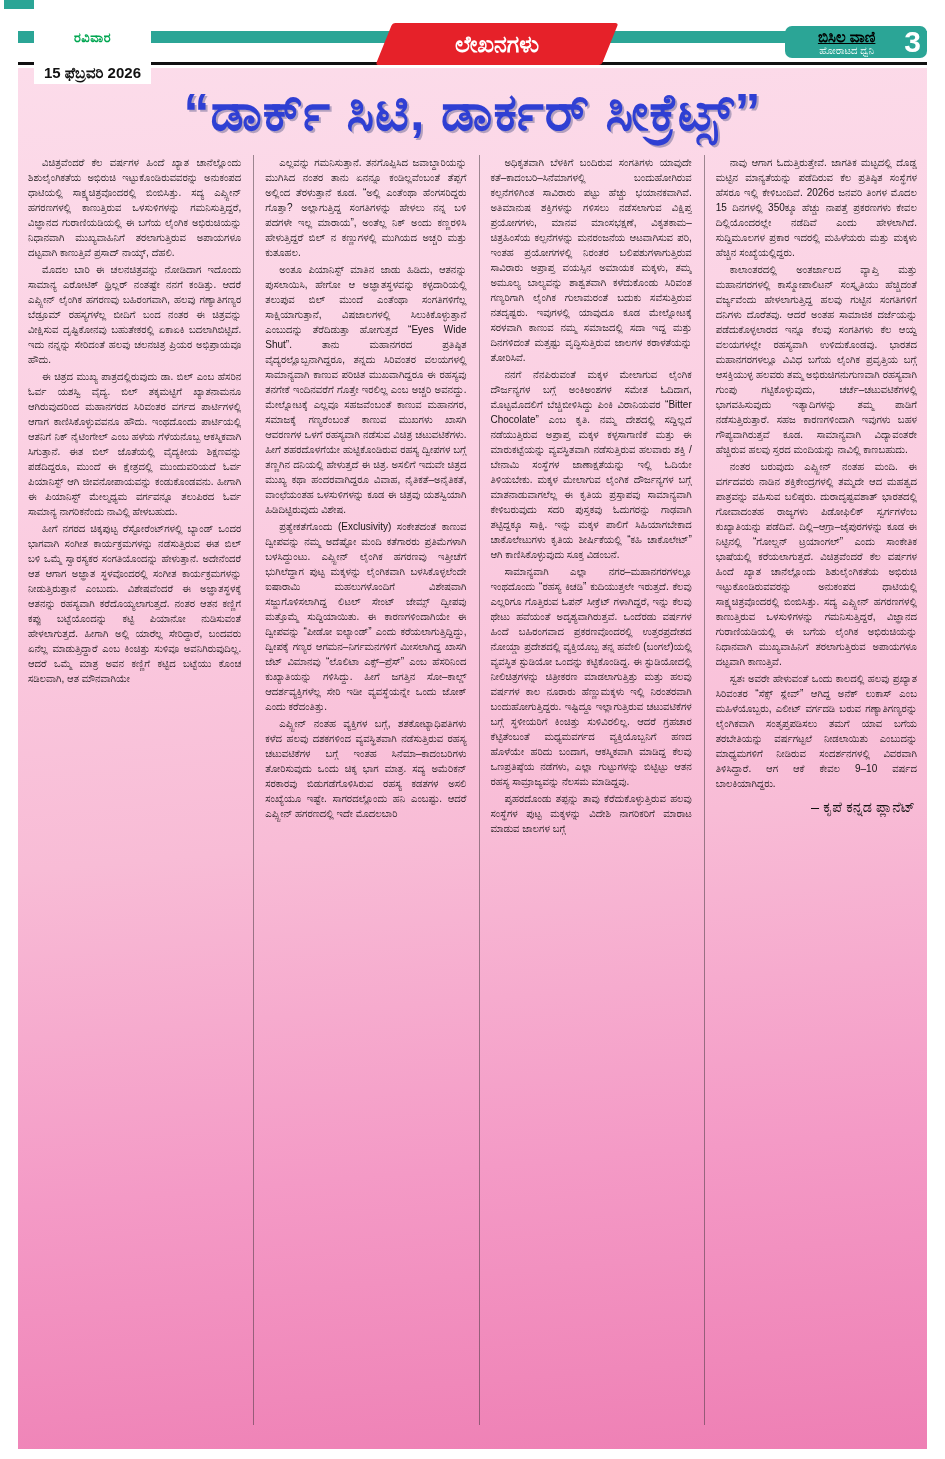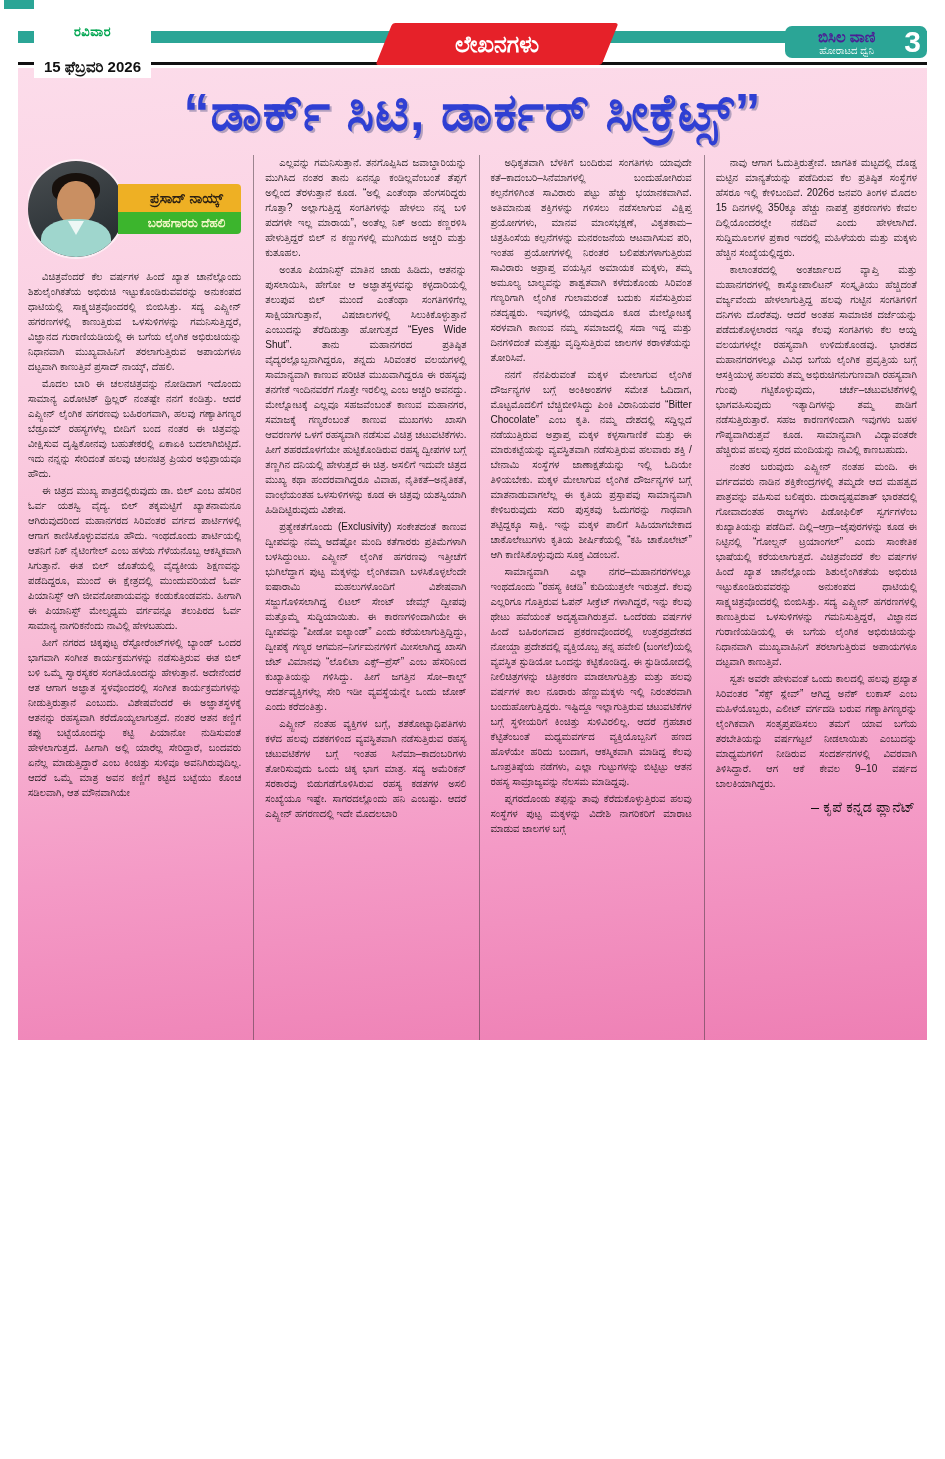--- a/index.html
+++ b/index.html
@@ -5,44 +5,44 @@
   html,body{margin:0;padding:0;background:#e8e8e8;}
   .page{
     position:relative;width:945px;height:1459px;margin:0 auto;
     background:#ffffff;overflow:hidden;
     font-family:"Liberation Sans","DejaVu Sans",sans-serif;
   }
   
   .masthead{position:absolute;left:0;top:0;width:945px;height:72px;background:#fff;}
   .corner-mark{position:absolute;left:4px;top:0;width:30px;height:9px;background:#2ba596;}
   .teal-band{position:absolute;left:18px;top:31px;width:909px;height:12px;background:#2ba596;}
-  .date-block{position:absolute;left:34px;top:22px;background:#fff;padding:2px 10px 2px 10px;z-index:3;text-align:center;}
+  .date-block{position:absolute;left:34px;top:28px;background:#fff;padding:2px 10px 2px 10px;z-index:3;text-align:center;}
   .day{color:#00a651;font-size:13px;font-weight:bold;letter-spacing:.5px;}
   .date{color:#111;font-size:15px;font-weight:bold;margin-top:18px;}
   .section-badge{
     position:absolute;left:384px;top:23px;width:226px;height:42px;z-index:4;
     display:flex;align-items:center;justify-content:center;
   }
   .section-badge .bg{
     position:absolute;left:0;top:0;width:100%;height:100%;
     background:#e62129;transform:skewX(-22deg);border-radius:3px;
   }
   .section-badge .txt{position:relative;color:#fff;font-size:23px;font-weight:bold;z-index:2;}
   .paper-badge{
     position:absolute;right:18px;top:26px;width:142px;height:32px;z-index:4;
     background:#2ba596;border-radius:7px;display:flex;align-items:center;padding:1px 6px;box-sizing:border-box;
   }
   .paper-badge .names{flex:1;text-align:center;line-height:1;}
-  .paper-title{color:#4c1d95;font-size:15px;font-weight:bold;}
+  .paper-title{color:#000000;font-size:15px;font-weight:bold;text-decoration:underline;}
   .paper-tagline{color:#fff;font-size:10px;margin-top:2px;}
   .paper-pageno{color:#fff;font-size:30px;font-weight:bold;margin-left:2px;line-height:1;}
   .black-rule{position:absolute;left:18px;top:62px;width:909px;height:3px;background:#111;z-index:2;}
   
   .article{
-    position:absolute;left:18px;top:68px;width:909px;height:972px;
+    position:absolute;left:18px;top:68px;width:909px;height:1381px;
     background:linear-gradient(175deg,#fcdcea 0%,#fbcfe2 30%,#f8bcd6 55%,#f49ac6 78%,#ee7fb4 100%);
     overflow:hidden;
   }
   .headline{
     margin:0;padding:14px 10px 6px 10px;text-align:center;
     color:#2f3fd3;font-size:52px;font-weight:bold;letter-spacing:1px;
     text-shadow:2px 2px 0 rgba(90,90,140,.45);
     white-space:nowrap;overflow:hidden;
   }
   .columns{
@@ -102,50 +102,38 @@
     </div>
     <div class="black-rule"></div>
   </header>
 
   <main class="article">
     <h1 class="headline">“ಡಾರ್ಕ್ ಸಿಟಿ, ಡಾರ್ಕರ್ ಸೀಕ್ರೆಟ್ಸ್”</h1>
 
     <div class="columns">
 
       <div class="col">
-        <div class="author-card">
-          <div class="portrait">
-            <div class="hair"></div>
-            <div class="face"></div>
-            <div class="shirt"></div>
-            <div class="collar"></div>
-          </div>
-          <div class="byline-bars">
-            <div class="byline-author">ಪ್ರಸಾದ್ ನಾಯ್ಕ್</div>
-            <div class="byline-role">ಬರಹಗಾರರು ದೆಹಲಿ</div>
-          </div>
-        </div>
       <p class="para">ವಿಚಿತ್ರವೆಂದರೆ ಕೆಲ ವರ್ಷಗಳ ಹಿಂದೆ ಖ್ಯಾತ ಚಾನೆಲ್ಲೊಂದು ಶಿಶುಲೈಂಗಿಕತೆಯ ಅಭಿರುಚಿ ಇಟ್ಟುಕೊಂಡಿರುವವರನ್ನು ಅನುಕಂಪದ ಧಾಟಿಯಲ್ಲಿ ಸಾಕ್ಷ್ಯಚಿತ್ರವೊಂದರಲ್ಲಿ ಬಿಂಬಿಸಿತ್ತು. ಸದ್ಯ ಎಪ್ಸ್ಟೀನ್ ಹಗರಣಗಳಲ್ಲಿ ಕಾಣುತ್ತಿರುವ ಒಳಸುಳಿಗಳನ್ನು ಗಮನಿಸುತ್ತಿದ್ದರೆ, ವಿಜ್ಞಾನದ ಗುರಾಣಿಯಡಿಯಲ್ಲಿ ಈ ಬಗೆಯ ಲೈಂಗಿಕ ಅಭಿರುಚಿಯನ್ನು ನಿಧಾನವಾಗಿ ಮುಖ್ಯವಾಹಿನಿಗೆ ತರಲಾಗುತ್ತಿರುವ ಅಪಾಯಗಳೂ ದಟ್ಟವಾಗಿ ಕಾಣುತ್ತಿವೆ ಪ್ರಸಾದ್ ನಾಯ್ಕ್, ದೆಹಲಿ.</p>
           <p class="para">ಮೊದಲ ಬಾರಿ ಈ ಚಲನಚಿತ್ರವನ್ನು ನೋಡಿದಾಗ ಇದೊಂದು ಸಾಮಾನ್ಯ ಎರೋಟಿಕ್ ಥ್ರಿಲ್ಲರ್ ನಂತಷ್ಟೇ ನನಗೆ ಕಂಡಿತ್ತು. ಆದರೆ ಎಪ್ಸ್ಟೀನ್ ಲೈಂಗಿಕ ಹಗರಣವು ಬಹಿರಂಗವಾಗಿ, ಹಲವು ಗಣ್ಯಾತಿಗಣ್ಯರ ಬೆಡ್ರೂಮ್ ರಹಸ್ಯಗಳೆಲ್ಲ ಬೀದಿಗೆ ಬಂದ ನಂತರ ಈ ಚಿತ್ರವನ್ನು ವೀಕ್ಷಿಸುವ ದೃಷ್ಟಿಕೋನವು ಬಹುತೇಕರಲ್ಲಿ ಏಕಾಏಕಿ ಬದಲಾಗಿಬಿಟ್ಟಿದೆ. ಇದು ನನ್ನನ್ನು ಸೇರಿದಂತೆ ಹಲವು ಚಲನಚಿತ್ರ ಪ್ರಿಯರ ಅಭಿಪ್ರಾಯವೂ ಹೌದು.</p>
           <p class="para">ಈ ಚಿತ್ರದ ಮುಖ್ಯ ಪಾತ್ರದಲ್ಲಿರುವುದು ಡಾ. ಬಿಲ್ ಎಂಬ ಹೆಸರಿನ ಓರ್ವ ಯಶಸ್ವಿ ವೈದ್ಯ. ಬಿಲ್ ತಕ್ಕಮಟ್ಟಿಗೆ ಖ್ಯಾತನಾಮನೂ ಆಗಿರುವುದರಿಂದ ಮಹಾನಗರದ ಸಿರಿವಂತರ ವರ್ಗದ ಪಾರ್ಟಿಗಳಲ್ಲಿ ಆಗಾಗ ಕಾಣಿಸಿಕೊಳ್ಳುವವನೂ ಹೌದು. ಇಂಥದೊಂದು ಪಾರ್ಟಿಯಲ್ಲಿ ಆತನಿಗೆ ನಿಕ್ ನೈಟಿಂಗೇಲ್ ಎಂಬ ಹಳೆಯ ಗೆಳೆಯನೊಬ್ಬ ಆಕಸ್ಮಿಕವಾಗಿ ಸಿಗುತ್ತಾನೆ. ಈತ ಬಿಲ್ ಜೊತೆಯಲ್ಲಿ ವೈದ್ಯಕೀಯ ಶಿಕ್ಷಣವನ್ನು ಪಡೆದಿದ್ದರೂ, ಮುಂದೆ ಈ ಕ್ಷೇತ್ರದಲ್ಲಿ ಮುಂದುವರಿಯದೆ ಓರ್ವ ಪಿಯಾನಿಸ್ಟ್ ಆಗಿ ಜೀವನೋಪಾಯವನ್ನು ಕಂಡುಕೊಂಡವನು. ಹೀಗಾಗಿ ಈ ಪಿಯಾನಿಸ್ಟ್ ಮೇಲ್ಮಧ್ಯಮ ವರ್ಗವನ್ನೂ ತಲುಪಿರದ ಓರ್ವ ಸಾಮಾನ್ಯ ನಾಗರಿಕನೆಂದು ನಾವಿಲ್ಲಿ ಹೇಳಬಹುದು.</p>
           <p class="para">ಹೀಗೆ ನಗರದ ಚಿಕ್ಕಪುಟ್ಟ ರೆಸ್ಟೋರೆಂಟ್‌ಗಳಲ್ಲಿ ಬ್ಯಾಂಡ್ ಒಂದರ ಭಾಗವಾಗಿ ಸಂಗೀತ ಕಾರ್ಯಕ್ರಮಗಳನ್ನು ನಡೆಸುತ್ತಿರುವ ಈತ ಬಿಲ್ ಬಳಿ ಒಮ್ಮೆ ಸ್ವಾರಸ್ಯಕರ ಸಂಗತಿಯೊಂದನ್ನು ಹೇಳುತ್ತಾನೆ. ಅದೇನೆಂದರೆ ಆತ ಆಗಾಗ ಅಜ್ಞಾತ ಸ್ಥಳವೊಂದರಲ್ಲಿ ಸಂಗೀತ ಕಾರ್ಯಕ್ರಮಗಳನ್ನು ನೀಡುತ್ತಿರುತ್ತಾನೆ ಎಂಬುದು. ವಿಶೇಷವೆಂದರೆ ಈ ಅಜ್ಞಾತಸ್ಥಳಕ್ಕೆ ಆತನನ್ನು ರಹಸ್ಯವಾಗಿ ಕರೆದೊಯ್ಯಲಾಗುತ್ತದೆ. ನಂತರ ಆತನ ಕಣ್ಣಿಗೆ ಕಪ್ಪು ಬಟ್ಟೆಯೊಂದನ್ನು ಕಟ್ಟಿ ಪಿಯಾನೋ ನುಡಿಸುವಂತೆ ಹೇಳಲಾಗುತ್ತದೆ. ಹೀಗಾಗಿ ಅಲ್ಲಿ ಯಾರೆಲ್ಲ ಸೇರಿದ್ದಾರೆ, ಬಂದವರು ಏನೆಲ್ಲ ಮಾಡುತ್ತಿದ್ದಾರೆ ಎಂಬ ಕಿಂಚಿತ್ತು ಸುಳಿವೂ ಅವನಿಗಿರುವುದಿಲ್ಲ. ಆದರೆ ಒಮ್ಮೆ ಮಾತ್ರ ಅವನ ಕಣ್ಣಿಗೆ ಕಟ್ಟಿದ ಬಟ್ಟೆಯು ಕೊಂಚ ಸಡಿಲವಾಗಿ, ಆತ ಮೌನವಾಗಿಯೇ</p>
         </div>
 
       <div class="col">
           <p class="para">ಎಲ್ಲವನ್ನು ಗಮನಿಸುತ್ತಾನೆ. ತನಗೊಪ್ಪಿಸಿದ ಜವಾಬ್ದಾರಿಯನ್ನು ಮುಗಿಸಿದ ನಂತರ ತಾನು ಏನನ್ನೂ ಕಂಡಿಲ್ಲವೆಂಬಂತೆ ತೆಪ್ಪಗೆ ಅಲ್ಲಿಂದ ತೆರಳುತ್ತಾನೆ ಕೂಡ. “ಅಲ್ಲಿ ಎಂತೆಂಥಾ ಹೆಂಗಸರಿದ್ದರು ಗೊತ್ತಾ? ಅಲ್ಲಾಗುತ್ತಿದ್ದ ಸಂಗತಿಗಳನ್ನು ಹೇಳಲು ನನ್ನ ಬಳಿ ಪದಗಳೇ ಇಲ್ಲ ಮಾರಾಯ”, ಅಂತೆಲ್ಲ ನಿಕ್ ಅಂದು ಕಣ್ಣರಳಿಸಿ ಹೇಳುತ್ತಿದ್ದರೆ ಬಿಲ್ ನ ಕಣ್ಣುಗಳಲ್ಲಿ ಮುಗಿಯದ ಅಚ್ಚರಿ ಮತ್ತು ಕುತೂಹಲ.</p>
           <p class="para">ಅಂತೂ ಪಿಯಾನಿಸ್ಟ್ ಮಾತಿನ ಜಾಡು ಹಿಡಿದು, ಆತನನ್ನು ಪುಸಲಾಯಿಸಿ, ಹೇಗೋ ಆ ಅಜ್ಞಾತಸ್ಥಳವನ್ನು ಕಳ್ಳದಾರಿಯಲ್ಲಿ ತಲುಪುವ ಬಿಲ್ ಮುಂದೆ ಎಂತೆಂಥಾ ಸಂಗತಿಗಳಿಗೆಲ್ಲ ಸಾಕ್ಷಿಯಾಗುತ್ತಾನೆ, ವಿಷಜಾಲಗಳಲ್ಲಿ ಸಿಲುಕಿಕೊಳ್ಳುತ್ತಾನೆ ಎಂಬುದನ್ನು ತೆರೆದಿಡುತ್ತಾ ಹೋಗುತ್ತದೆ “Eyes Wide Shut”. ತಾನು ಮಹಾನಗರದ ಪ್ರತಿಷ್ಠಿತ ವೈದ್ಯರಲ್ಲೊಬ್ಬನಾಗಿದ್ದರೂ, ತನ್ನದು ಸಿರಿವಂತರ ವಲಯಗಳಲ್ಲಿ ಸಾಮಾನ್ಯವಾಗಿ ಕಾಣುವ ಪರಿಚಿತ ಮುಖವಾಗಿದ್ದರೂ ಈ ರಹಸ್ಯವು ತನಗೇಕೆ ಇಂದಿನವರೆಗೆ ಗೊತ್ತೇ ಇರಲಿಲ್ಲ ಎಂಬ ಅಚ್ಚರಿ ಅವನದ್ದು. ಮೇಲ್ನೋಟಕ್ಕೆ ಎಲ್ಲವೂ ಸಹಜವೆಂಬಂತೆ ಕಾಣುವ ಮಹಾನಗರ, ಸಮಾಜಕ್ಕೆ ಗಣ್ಯರೆಂಬಂತೆ ಕಾಣುವ ಮುಖಗಳು ಖಾಸಗಿ ಆವರಣಗಳ ಒಳಗೆ ರಹಸ್ಯವಾಗಿ ನಡೆಸುವ ವಿಚಿತ್ರ ಚಟುವಟಿಕೆಗಳು. ಹೀಗೆ ಶಹರದೊಳಗೆಯೇ ಹುಟ್ಟಿಕೊಂಡಿರುವ ರಹಸ್ಯ ದ್ವೀಪಗಳ ಬಗ್ಗೆ ತಣ್ಣಗಿನ ದನಿಯಲ್ಲಿ ಹೇಳುತ್ತದೆ ಈ ಚಿತ್ರ. ಅಸಲಿಗೆ ಇದುವೇ ಚಿತ್ರದ ಮುಖ್ಯ ಕಥಾ ಹಂದರವಾಗಿದ್ದರೂ ವಿವಾಹ, ನೈತಿಕತೆ–ಅನೈತಿಕತೆ, ವಾಂಛೆಯಂತಹ ಒಳಸುಳಿಗಳನ್ನು ಕೂಡ ಈ ಚಿತ್ರವು ಯಶಸ್ವಿಯಾಗಿ ಹಿಡಿದಿಟ್ಟಿರುವುದು ವಿಶೇಷ.</p>
           <p class="para">ಪ್ರತ್ಯೇಕತೆಗೊಂದು (Exclusivity) ಸಂಕೇತದಂತೆ ಕಾಣುವ ದ್ವೀಪವನ್ನು ನಮ್ಮ ಅದೆಷ್ಟೋ ಮಂದಿ ಕತೆಗಾರರು ಪ್ರತಿಮೆಗಳಾಗಿ ಬಳಸಿದ್ದುಂಟು. ಎಪ್ಸ್ಟೀನ್ ಲೈಂಗಿಕ ಹಗರಣವು ಇತ್ತೀಚೆಗೆ ಭುಗಿಲೆದ್ದಾಗ ಪುಟ್ಟ ಮಕ್ಕಳನ್ನು ಲೈಂಗಿಕವಾಗಿ ಬಳಸಿಕೊಳ್ಳಲೆಂದೇ ಐಷಾರಾಮಿ ಮಹಲುಗಳೊಂದಿಗೆ ವಿಶೇಷವಾಗಿ ಸಜ್ಜುಗೊಳಿಸಲಾಗಿದ್ದ ಲಿಟಲ್ ಸೇಂಟ್ ಜೇಮ್ಸ್ ದ್ವೀಪವು ಮತ್ತೊಮ್ಮೆ ಸುದ್ದಿಯಾಯಿತು. ಈ ಕಾರಣಗಳಿಂದಾಗಿಯೇ ಈ ದ್ವೀಪವನ್ನು “ಪೀಡೋ ಐಲ್ಯಾಂಡ್” ಎಂದು ಕರೆಯಲಾಗುತ್ತಿದ್ದಿದ್ದು, ದ್ವೀಪಕ್ಕೆ ಗಣ್ಯರ ಆಗಮನ–ನಿರ್ಗಮನಗಳಿಗೆ ಮೀಸಲಾಗಿದ್ದ ಖಾಸಗಿ ಜೆಟ್ ವಿಮಾನವು “ಲೊಲಿಟಾ ಎಕ್ಸ್–ಪ್ರೆಸ್” ಎಂಬ ಹೆಸರಿನಿಂದ ಕುಖ್ಯಾತಿಯನ್ನು ಗಳಿಸಿದ್ದು. ಹೀಗೆ ಜಗತ್ತಿನ ಸೋ–ಕಾಲ್ಡ್ ಆದರ್ಶವ್ಯಕ್ತಿಗಳೆಲ್ಲ ಸೇರಿ ಇಡೀ ವ್ಯವಸ್ಥೆಯನ್ನೇ ಒಂದು ಜೋಕ್ ಎಂದು ಕರೆದಂತಿತ್ತು.</p>
           <p class="para">ಎಪ್ಸ್ಟೀನ್ ನಂತಹ ವ್ಯಕ್ತಿಗಳ ಬಗ್ಗೆ, ಶತಕೋಟ್ಯಾಧಿಪತಿಗಳು ಕಳೆದ ಹಲವು ದಶಕಗಳಿಂದ ವ್ಯವಸ್ಥಿತವಾಗಿ ನಡೆಸುತ್ತಿರುವ ರಹಸ್ಯ ಚಟುವಟಿಕೆಗಳ ಬಗ್ಗೆ ಇಂತಹ ಸಿನೆಮಾ–ಕಾದಂಬರಿಗಳು ತೋರಿಸುವುದು ಒಂದು ಚಿಕ್ಕ ಭಾಗ ಮಾತ್ರ. ಸದ್ಯ ಅಮೆರಿಕನ್ ಸರಕಾರವು ಬಿಡುಗಡೆಗೊಳಿಸಿರುವ ರಹಸ್ಯ ಕಡತಗಳ ಅಸಲಿ ಸಂಖ್ಯೆಯೂ ಇಷ್ಟೇ. ಸಾಗರದಲ್ಲೊಂದು ಹನಿ ಎಂಬಷ್ಟು. ಆದರೆ ಎಪ್ಸ್ಟೀನ್ ಹಗರಣದಲ್ಲಿ ಇದೇ ಮೊದಲಬಾರಿ</p>
         </div>
 
       <div class="col">
           <p class="para">ಅಧಿಕೃತವಾಗಿ ಬೆಳಕಿಗೆ ಬಂದಿರುವ ಸಂಗತಿಗಳು ಯಾವುದೇ ಕತೆ–ಕಾದಂಬರಿ–ಸಿನೆಮಾಗಳಲ್ಲಿ ಬಂದುಹೋಗಿರುವ ಕಲ್ಪನೆಗಳಿಗಿಂತ ಸಾವಿರಾರು ಪಟ್ಟು ಹೆಚ್ಚು ಭಯಾನಕವಾಗಿವೆ. ಅತಿಮಾನುಷ ಶಕ್ತಿಗಳನ್ನು ಗಳಿಸಲು ನಡೆಸಲಾಗುವ ವಿಕ್ಷಿಪ್ತ ಪ್ರಯೋಗಗಳು, ಮಾನವ ಮಾಂಸಭಕ್ಷಣೆ, ವಿಕೃತಕಾಮ–ಚಿತ್ರಹಿಂಸೆಯ ಕಲ್ಪನೆಗಳನ್ನು ಮನರಂಜನೆಯ ಆಟವಾಗಿಸುವ ಪರಿ, ಇಂತಹ ಪ್ರಯೋಗಗಳಲ್ಲಿ ನಿರಂತರ ಬಲಿಪಶುಗಳಾಗುತ್ತಿರುವ ಸಾವಿರಾರು ಅಪ್ರಾಪ್ತ ವಯಸ್ಸಿನ ಅಮಾಯಕ ಮಕ್ಕಳು, ತಮ್ಮ ಅಮೂಲ್ಯ ಬಾಲ್ಯವನ್ನು ಶಾಶ್ವತವಾಗಿ ಕಳೆದುಕೊಂಡು ಸಿರಿವಂತ ಗಣ್ಯರಿಗಾಗಿ ಲೈಂಗಿಕ ಗುಲಾಮರಂತೆ ಬದುಕು ಸವೆಸುತ್ತಿರುವ ನತದೃಷ್ಟರು. ಇವುಗಳಲ್ಲಿ ಯಾವುದೂ ಕೂಡ ಮೇಲ್ನೋಟಕ್ಕೆ ಸರಳವಾಗಿ ಕಾಣುವ ನಮ್ಮ ಸಮಾಜದಲ್ಲಿ ಸದಾ ಇದ್ದ ಮತ್ತು ದಿನಗಳಿದಂತೆ ಮತ್ತಷ್ಟು ವೃದ್ಧಿಸುತ್ತಿರುವ ಜಾಲಗಳ ಕರಾಳತೆಯನ್ನು ತೋರಿಸಿವೆ.</p>
           <p class="para">ನನಗೆ ನೆನಪಿರುವಂತೆ ಮಕ್ಕಳ ಮೇಲಾಗುವ ಲೈಂಗಿಕ ದೌರ್ಜನ್ಯಗಳ ಬಗ್ಗೆ ಅಂಕಿಅಂಶಗಳ ಸಮೇತ ಓದಿದಾಗ, ಮೊಟ್ಟಮೊದಲಿಗೆ ಬೆಚ್ಚಿಬೀಳಿಸಿದ್ದು ಪಿಂಕಿ ವಿರಾನಿಯವರ “Bitter Chocolate” ಎಂಬ ಕೃತಿ. ನಮ್ಮ ದೇಶದಲ್ಲಿ ಸದ್ದಿಲ್ಲದೆ ನಡೆಯುತ್ತಿರುವ ಅಪ್ರಾಪ್ತ ಮಕ್ಕಳ ಕಳ್ಳಸಾಗಾಣಿಕೆ ಮತ್ತು ಈ ಮಾರುಕಟ್ಟೆಯನ್ನು ವ್ಯವಸ್ಥಿತವಾಗಿ ನಡೆಸುತ್ತಿರುವ ಹಲವಾರು ಶಕ್ತಿ / ಬೇನಾಮಿ ಸಂಸ್ಥೆಗಳ ಜಾಣಾಕ್ಷತೆಯನ್ನು ಇಲ್ಲಿ ಓದಿಯೇ ತಿಳಿಯಬೇಕು. ಮಕ್ಕಳ ಮೇಲಾಗುವ ಲೈಂಗಿಕ ದೌರ್ಜನ್ಯಗಳ ಬಗ್ಗೆ ಮಾತನಾಡುವಾಗಲೆಲ್ಲ ಈ ಕೃತಿಯ ಪ್ರಸ್ತಾಪವು ಸಾಮಾನ್ಯವಾಗಿ ಕೇಳಿಬರುವುದು ಸದರಿ ಪುಸ್ತಕವು ಓದುಗರನ್ನು ಗಾಢವಾಗಿ ತಟ್ಟಿದ್ದಕ್ಕೂ ಸಾಕ್ಷಿ. ಇನ್ನು ಮಕ್ಕಳ ಪಾಲಿಗೆ ಸಿಹಿಯಾಗಬೇಕಾದ ಚಾಕೊಲೇಟುಗಳು ಕೃತಿಯ ಶೀರ್ಷಿಕೆಯಲ್ಲಿ “ಕಹಿ ಚಾಕೊಲೇಟ್” ಆಗಿ ಕಾಣಿಸಿಕೊಳ್ಳುವುದು ಸೂಕ್ತ ವಿಡಂಬನೆ.</p>
           <p class="para">ಸಾಮಾನ್ಯವಾಗಿ ಎಲ್ಲಾ ನಗರ–ಮಹಾನಗರಗಳಲ್ಲೂ ಇಂಥದೊಂದು “ರಹಸ್ಯ ಕಿಚಡಿ” ಕುದಿಯುತ್ತಲೇ ಇರುತ್ತದೆ. ಕೆಲವು ಎಲ್ಲರಿಗೂ ಗೊತ್ತಿರುವ ಓಪನ್ ಸೀಕ್ರೆಟ್ ಗಳಾಗಿದ್ದರೆ, ಇನ್ನು ಕೆಲವು ಥೇಟು ಹವೆಯಂತೆ ಅದೃಶ್ಯವಾಗಿರುತ್ತವೆ. ಒಂದೆರಡು ವರ್ಷಗಳ ಹಿಂದೆ ಬಹಿರಂಗವಾದ ಪ್ರಕರಣವೊಂದರಲ್ಲಿ ಉತ್ತರಪ್ರದೇಶದ ನೋಯ್ಡಾ ಪ್ರದೇಶದಲ್ಲಿ ವ್ಯಕ್ತಿಯೊಬ್ಬ ತನ್ನ ಹವೇಲಿ (ಬಂಗಲೆ)ಯಲ್ಲಿ ವ್ಯವಸ್ಥಿತ ಸ್ಟುಡಿಯೋ ಒಂದನ್ನು ಕಟ್ಟಿಕೊಂಡಿದ್ದ. ಈ ಸ್ಟುಡಿಯೋದಲ್ಲಿ ನೀಲಿಚಿತ್ರಗಳನ್ನು ಚಿತ್ರೀಕರಣ ಮಾಡಲಾಗುತ್ತಿತ್ತು ಮತ್ತು ಹಲವು ವರ್ಷಗಳ ಕಾಲ ನೂರಾರು ಹೆಣ್ಣುಮಕ್ಕಳು ಇಲ್ಲಿ ನಿರಂತರವಾಗಿ ಬಂದುಹೋಗುತ್ತಿದ್ದರು. ಇಷ್ಟಿದ್ದೂ ಇಲ್ಲಾಗುತ್ತಿರುವ ಚಟುವಟಿಕೆಗಳ ಬಗ್ಗೆ ಸ್ಥಳೀಯರಿಗೆ ಕಿಂಚಿತ್ತು ಸುಳಿವಿರಲಿಲ್ಲ. ಆದರೆ ಗ್ರಹಚಾರ ಕೆಟ್ಟಿತೆಂಬಂತೆ ಮಧ್ಯಮವರ್ಗದ ವ್ಯಕ್ತಿಯೊಬ್ಬನಿಗೆ ಹಣದ ಹೊಳೆಯೇ ಹರಿದು ಬಂದಾಗ, ಆಕಸ್ಮಿಕವಾಗಿ ಮಾಡಿದ್ದ ಕೆಲವು ಒಣಪ್ರತಿಷ್ಠೆಯ ನಡೆಗಳು, ಎಲ್ಲಾ ಗುಟ್ಟುಗಳನ್ನು ಬಿಟ್ಟಿಟ್ಟು ಆತನ ರಹಸ್ಯ ಸಾಮ್ರಾಜ್ಯವನ್ನು ನೆಲಸಮ ಮಾಡಿದ್ದವು.</p>
-          <p class="para">ಪ್ನಗರದೊಂಡು ತಪ್ಪನ್ನು ತಾವು ಕೆರೆದುಕೊಳ್ಳುತ್ತಿರುವ ಹಲವು ಸಂಸ್ಥೆಗಳ ಪುಟ್ಟ ಮಕ್ಕಳನ್ನು ವಿದೇಶಿ ನಾಗರಿಕರಿಗೆ ಮಾರಾಟ ಮಾಡುವ ಜಾಲಗಳ ಬಗ್ಗೆ</p>
+          <p class="para">ಪ್ಶಹರದೊಂಡು ತಪ್ಪನ್ನು ತಾವು ಕೆರೆದುಕೊಳ್ಳುತ್ತಿರುವ ಹಲವು ಸಂಸ್ಥೆಗಳ ಪುಟ್ಟ ಮಕ್ಕಳನ್ನು ವಿದೇಶಿ ನಾಗರಿಕರಿಗೆ ಮಾರಾಟ ಮಾಡುವ ಜಾಲಗಳ ಬಗ್ಗೆ</p>
         </div>
 
       <div class="col">
         <div class="credit">– ಕೃಪೆ ಕನ್ನಡ ಪ್ಲಾನೆಟ್</div>
       <p class="para">ನಾವು ಆಗಾಗ ಓದುತ್ತಿರುತ್ತೇವೆ. ಜಾಗತಿಕ ಮಟ್ಟದಲ್ಲಿ ದೊಡ್ಡ ಮಟ್ಟಿನ ಮಾನ್ಯತೆಯನ್ನು ಪಡೆದಿರುವ ಕೆಲ ಪ್ರತಿಷ್ಠಿತ ಸಂಸ್ಥೆಗಳ ಹೆಸರೂ ಇಲ್ಲಿ ಕೇಳಿಬಂದಿವೆ. 2026ರ ಜನವರಿ ತಿಂಗಳ ಮೊದಲ 15 ದಿನಗಳಲ್ಲಿ 350ಕ್ಕೂ ಹೆಚ್ಚು ನಾಪತ್ತೆ ಪ್ರಕರಣಗಳು ಕೇವಲ ದಿಲ್ಲಿಯೊಂದರಲ್ಲೇ ನಡೆದಿವೆ ಎಂದು ಹೇಳಲಾಗಿದೆ. ಸುದ್ದಿಮೂಲಗಳ ಪ್ರಕಾರ ಇದರಲ್ಲಿ ಮಹಿಳೆಯರು ಮತ್ತು ಮಕ್ಕಳು ಹೆಚ್ಚಿನ ಸಂಖ್ಯೆಯಲ್ಲಿದ್ದರು.</p>
           <p class="para">ಕಾಲಾಂತರದಲ್ಲಿ ಅಂತರ್ಜಾಲದ ವ್ಯಾಪ್ತಿ ಮತ್ತು ಮಹಾನಗರಗಳಲ್ಲಿ ಕಾಸ್ಮೋಪಾಲಿಟನ್ ಸಂಸ್ಕೃತಿಯು ಹೆಚ್ಚಿದಂತೆ ವರ್ಜ್ಯವೆಂದು ಹೇಳಲಾಗುತ್ತಿದ್ದ ಹಲವು ಗುಟ್ಟಿನ ಸಂಗತಿಗಳಿಗೆ ದನಿಗಳು ದೊರೆತವು. ಆದರೆ ಅಂತಹ ಸಾಮಾಜಿಕ ದರ್ಜೆಯನ್ನು ಪಡೆದುಕೊಳ್ಳಲಾರದ ಇನ್ನೂ ಕೆಲವು ಸಂಗತಿಗಳು ಕೆಲ ಆಯ್ದ ವಲಯಗಳಲ್ಲೇ ರಹಸ್ಯವಾಗಿ ಉಳಿದುಕೊಂಡವು. ಭಾರತದ ಮಹಾನಗರಗಳಲ್ಲೂ ವಿವಿಧ ಬಗೆಯ ಲೈಂಗಿಕ ಪ್ರವೃತ್ತಿಯ ಬಗ್ಗೆ ಆಸಕ್ತಿಯುಳ್ಳ ಹಲವರು ತಮ್ಮ ಅಭಿರುಚಿಗನುಗುಣವಾಗಿ ರಹಸ್ಯವಾಗಿ ಗುಂಪು ಗಟ್ಟಿಕೊಳ್ಳುವುದು, ಚರ್ಚೆ–ಚಟುವಟಿಕೆಗಳಲ್ಲಿ ಭಾಗವಹಿಸುವುದು ಇತ್ಯಾದಿಗಳನ್ನು ತಮ್ಮ ಪಾಡಿಗೆ ನಡೆಸುತ್ತಿರುತ್ತಾರೆ. ಸಹಜ ಕಾರಣಗಳಿಂದಾಗಿ ಇವುಗಳು ಬಹಳ ಗೌಪ್ಯವಾಗಿರುತ್ತವೆ ಕೂಡ. ಸಾಮಾನ್ಯವಾಗಿ ವಿದ್ಯಾವಂತರೇ ಹೆಚ್ಚಿರುವ ಹಲವು ಸ್ತರದ ಮಂದಿಯನ್ನು ನಾವಿಲ್ಲಿ ಕಾಣಬಹುದು.</p>
           <p class="para">ನಂತರ ಬರುವುದು ಎಪ್ಸ್ಟೀನ್ ನಂತಹ ಮಂದಿ. ಈ ವರ್ಗದವರು ನಾಡಿನ ಶಕ್ತಿಕೇಂದ್ರಗಳಲ್ಲಿ ತಮ್ಮದೇ ಆದ ಮಹತ್ವದ ಪಾತ್ರವನ್ನು ವಹಿಸುವ ಬಲಿಷ್ಠರು. ದುರಾದೃಷ್ಟವಶಾತ್ ಭಾರತದಲ್ಲಿ ಗೋವಾದಂತಹ ರಾಜ್ಯಗಳು ಪಿಡೋಫಿಲಿಕ್ ಸ್ವರ್ಗಗಳೆಂಬ ಕುಖ್ಯಾತಿಯನ್ನು ಪಡೆದಿವೆ. ದಿಲ್ಲಿ–ಆಗ್ರಾ–ಜೈಪುರಗಳನ್ನು ಕೂಡ ಈ ನಿಟ್ಟಿನಲ್ಲಿ “ಗೋಲ್ಡನ್ ಟ್ರಯಾಂಗಲ್” ಎಂದು ಸಾಂಕೇತಿಕ ಭಾಷೆಯಲ್ಲಿ ಕರೆಯಲಾಗುತ್ತದೆ. ವಿಚಿತ್ರವೆಂದರೆ ಕೆಲ ವರ್ಷಗಳ ಹಿಂದೆ ಖ್ಯಾತ ಚಾನೆಲ್ಲೊಂದು ಶಿಶುಲೈಂಗಿಕತೆಯ ಅಭಿರುಚಿ ಇಟ್ಟುಕೊಂಡಿರುವವರನ್ನು ಅನುಕಂಪದ ಧಾಟಿಯಲ್ಲಿ ಸಾಕ್ಷ್ಯಚಿತ್ರವೊಂದರಲ್ಲಿ ಬಿಂಬಿಸಿತ್ತು. ಸದ್ಯ ಎಪ್ಸ್ಟೀನ್ ಹಗರಣಗಳಲ್ಲಿ ಕಾಣುತ್ತಿರುವ ಒಳಸುಳಿಗಳನ್ನು ಗಮನಿಸುತ್ತಿದ್ದರೆ, ವಿಜ್ಞಾನದ ಗುರಾಣಿಯಡಿಯಲ್ಲಿ ಈ ಬಗೆಯ ಲೈಂಗಿಕ ಅಭಿರುಚಿಯನ್ನು ನಿಧಾನವಾಗಿ ಮುಖ್ಯವಾಹಿನಿಗೆ ತರಲಾಗುತ್ತಿರುವ ಅಪಾಯಗಳೂ ದಟ್ಟವಾಗಿ ಕಾಣುತ್ತಿವೆ.</p>
           <p class="para">ಸ್ವತಃ ಅವರೇ ಹೇಳುವಂತೆ ಒಂದು ಕಾಲದಲ್ಲಿ ಹಲವು ಪ್ರಖ್ಯಾತ ಸಿರಿವಂತರ “ಸೆಕ್ಸ್ ಸ್ಲೇವ್” ಆಗಿದ್ದ ಅನೆಕ್ ಲುಕಾಸ್ ಎಂಬ ಮಹಿಳೆಯೊಬ್ಬರು, ಎಲೀಟ್ ವರ್ಗದಡಿ ಬರುವ ಗಣ್ಯಾತಿಗಣ್ಯರನ್ನು ಲೈಂಗಿಕವಾಗಿ ಸಂತೃಪ್ತಪಡಿಸಲು ತಮಗೆ ಯಾವ ಬಗೆಯ ತರಬೇತಿಯನ್ನು ವರ್ಷಗಟ್ಟಲೆ ನೀಡಲಾಯಿತು ಎಂಬುದನ್ನು ಮಾಧ್ಯಮಗಳಿಗೆ ನೀಡಿರುವ ಸಂದರ್ಶನಗಳಲ್ಲಿ ವಿವರವಾಗಿ ತಿಳಿಸಿದ್ದಾರೆ. ಆಗ ಆಕೆ ಕೇವಲ 9–10 ವರ್ಷದ ಬಾಲಕಿಯಾಗಿದ್ದರು.</p>
         </div>
 

